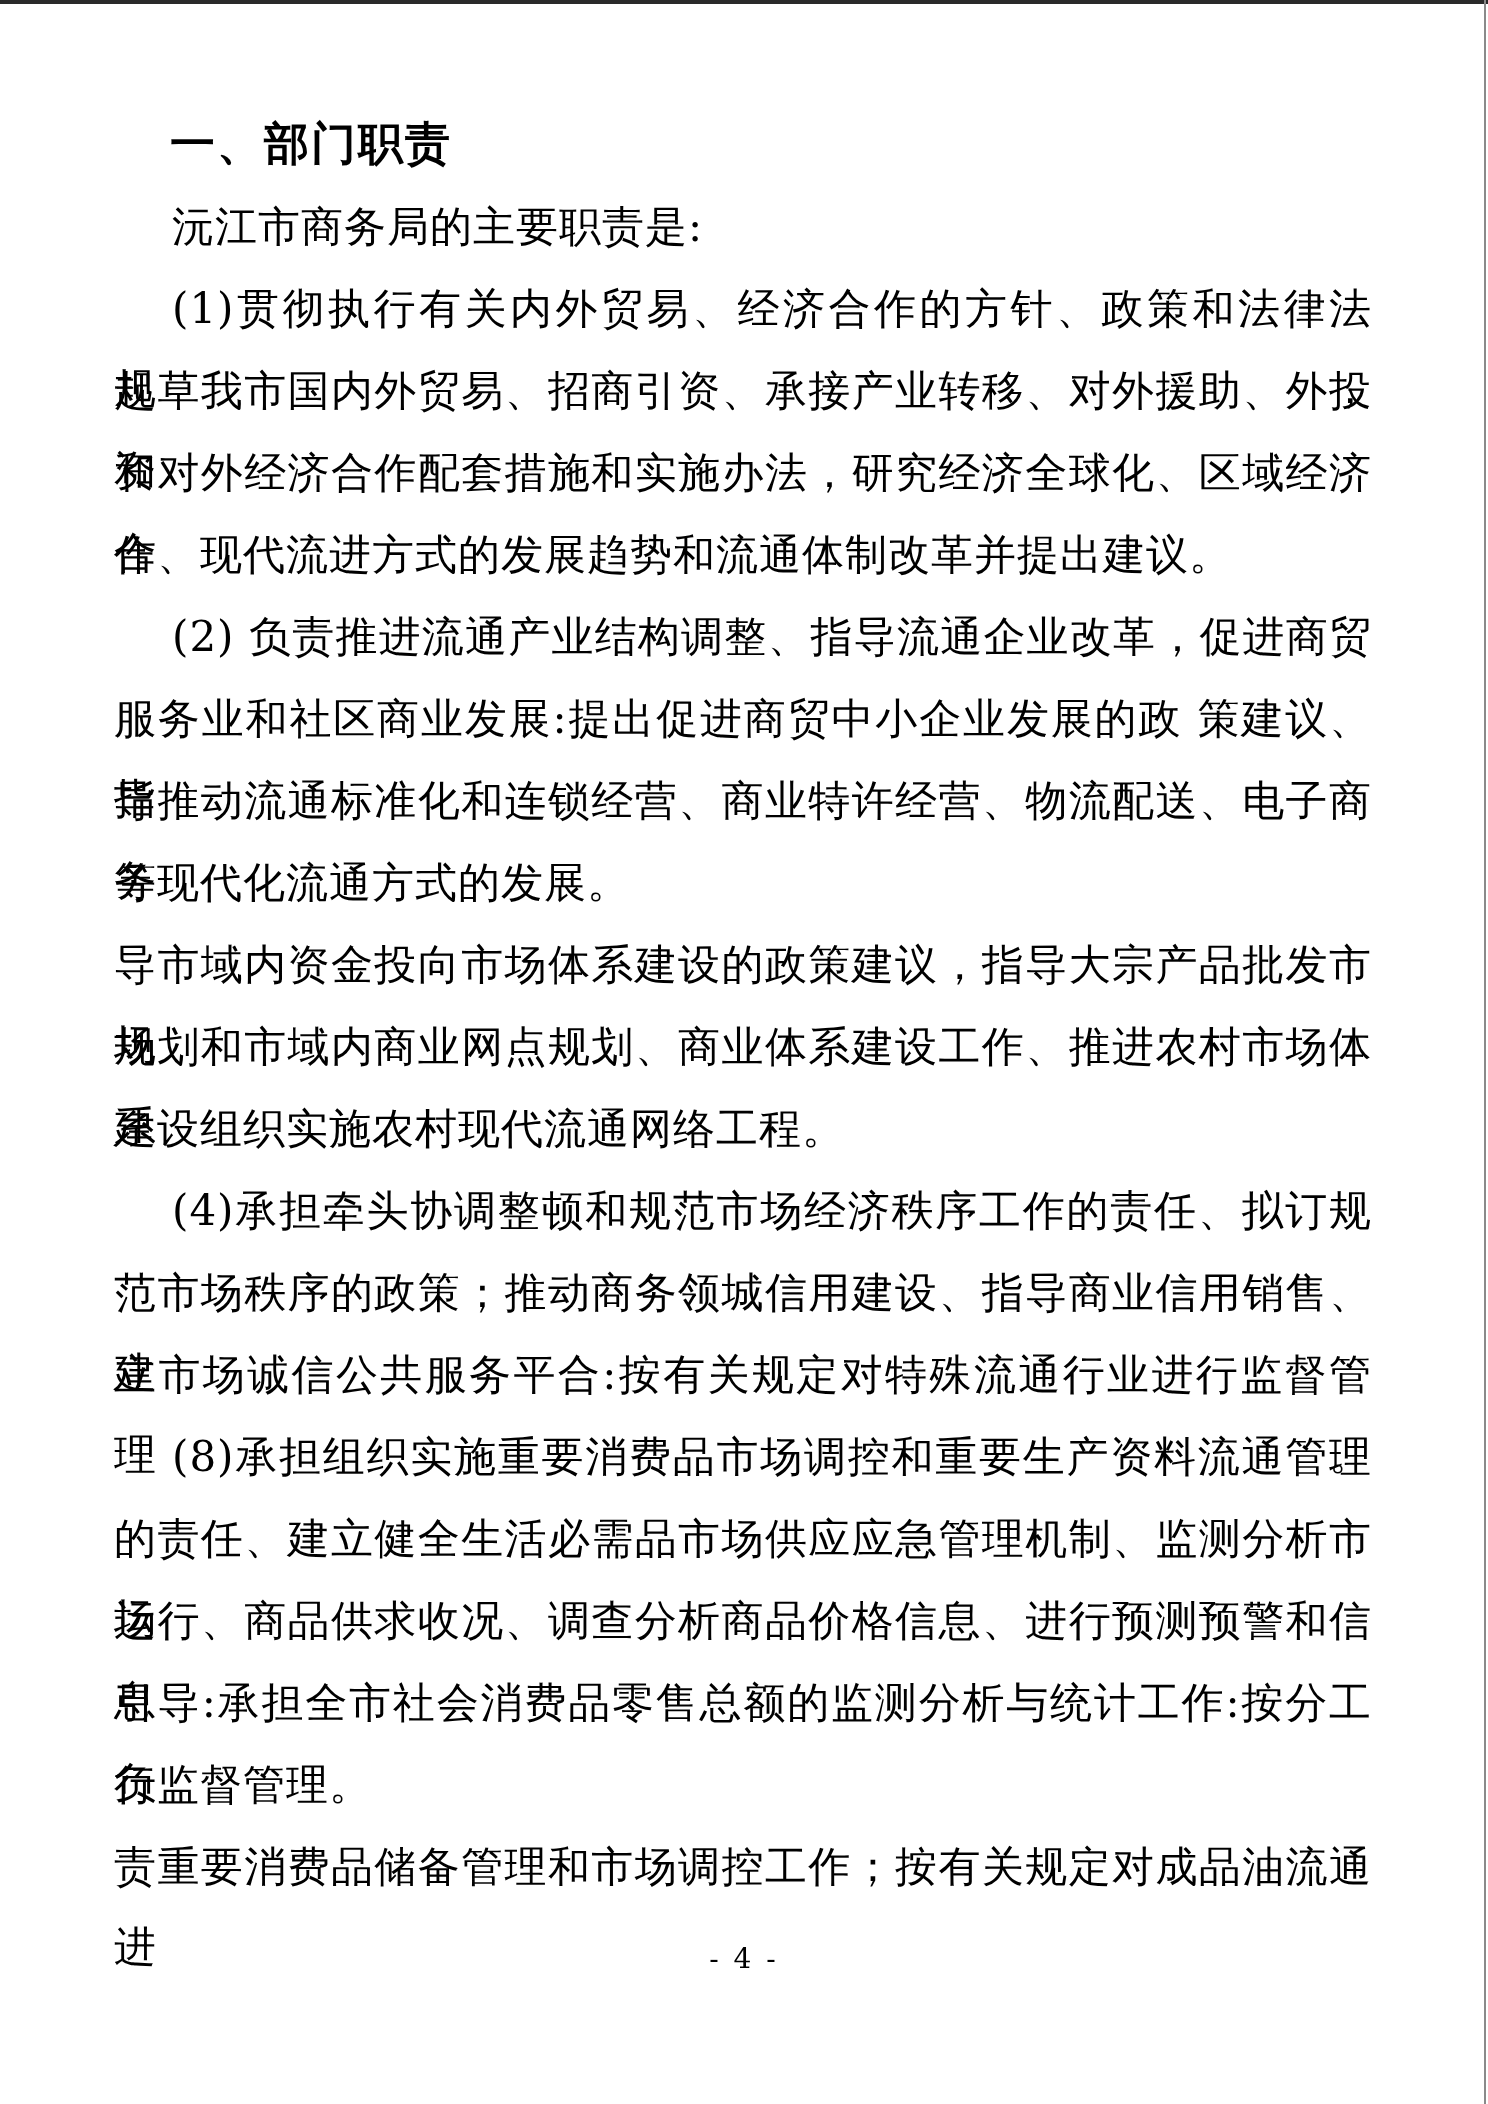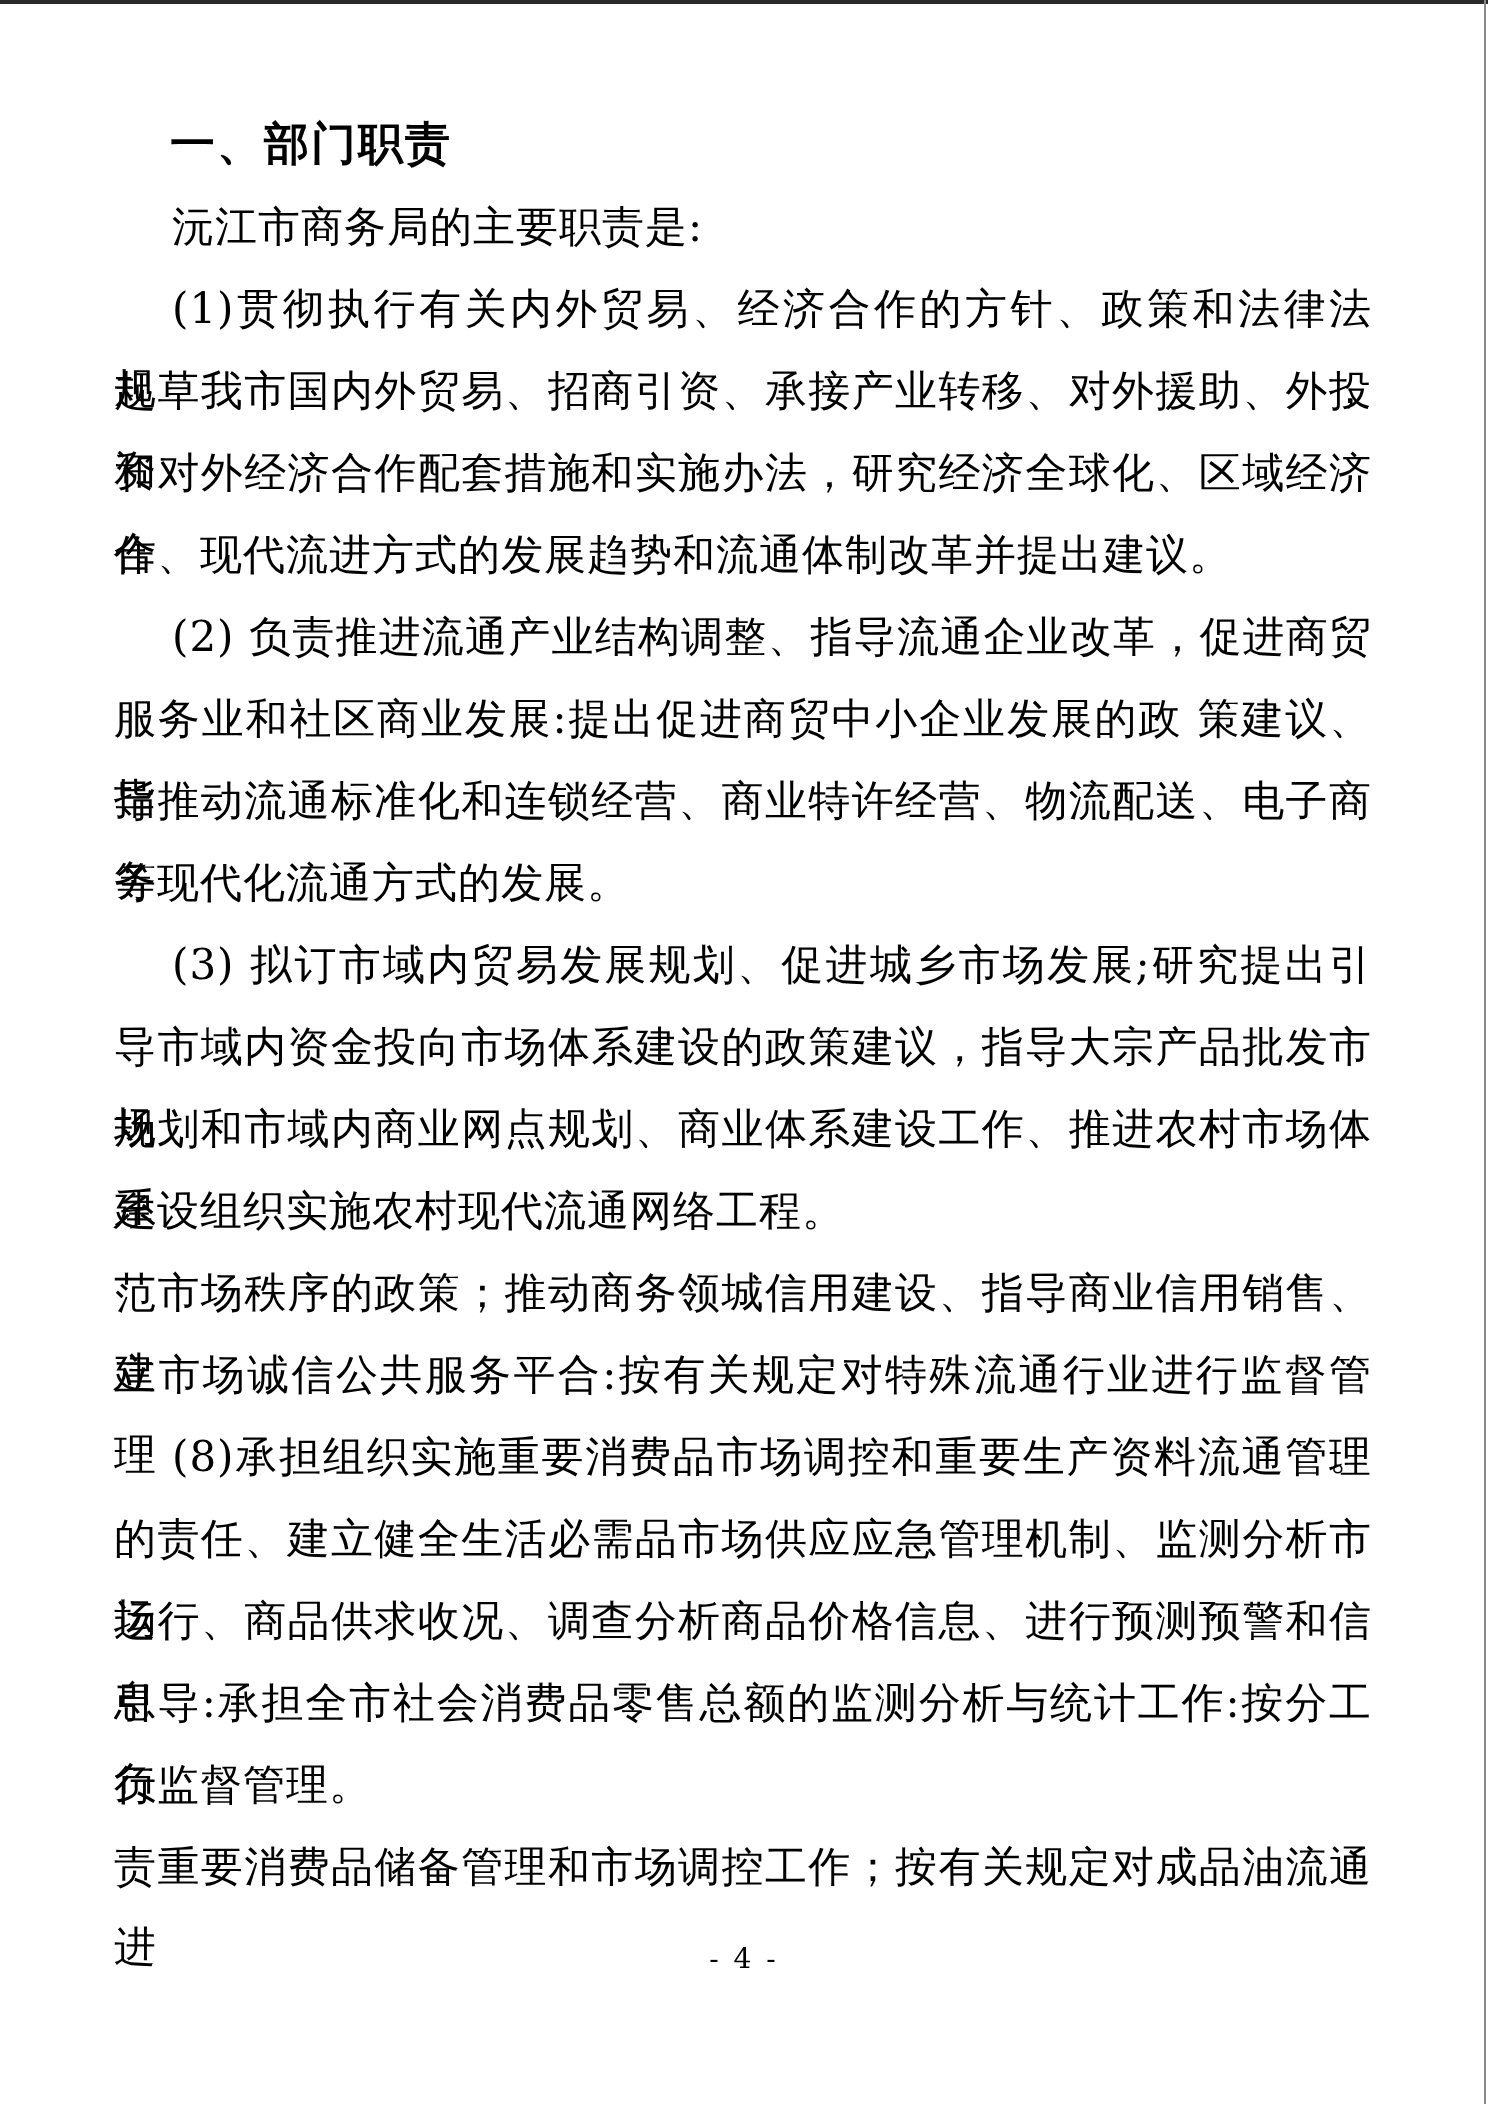--- a/index.html
+++ b/index.html
@@ -86,26 +86,26 @@
           <div class="line fill">和对外经济合作配套措施和实施办法，研究经济全球化、区域经济合</div>
           <div class="line short">作、现代流进方式的发展趋势和流通体制改革并提出建议。</div>
         </div>
         <div>
           <div class="line indent fill">(2) 负责推进流通产业结构调整、指导流通企业改革，促进商贸</div>
           <div class="line fill">服务业和社区商业发展:提出促进商贸中小企业发展的政 策建议、指</div>
           <div class="line fill">导推动流通标准化和连锁经营、商业特许经营、物流配送、电子商务</div>
           <div class="line short">等现代化流通方式的发展。</div>
         </div>
         <div>
-          <div class="line indent fill">(3) 拟订市域内贸易发展规划、促进城乡市场发展;研究提出引</div>
           <div class="line fill">导市域内资金投向市场体系建设的政策建议，指导大宗产品批发市场</div>
           <div class="line fill">规划和市域内商业网点规划、商业体系建设工作、推进农村市场体系</div>
           <div class="line short">建设组织实施农村现代流通网络工程。</div>
         </div>
         <div>
+          <div class="line indent fill">(4)承担牵头协调整顿和规范市场经济秩序工作的责任、拟订规</div>
           <div class="line fill">范市场秩序的政策；推动商务领城信用建设、指导商业信用销售、建</div>
           <div class="line fill">立市场诚信公共服务平合:按有关规定对特殊流通行业进行监督管理。</div>
         </div>
         <div>
           <div class="line indent fill">(8)承担组织实施重要消费品市场调控和重要生产资料流通管理</div>
           <div class="line fill">的责任、建立健全生活必需品市场供应应急管理机制、监测分析市场</div>
           <div class="line fill">运行、商品供求收况、调查分析商品价格信息、进行预测预警和信息</div>
           <div class="line fill">引导:承担全市社会消费品零售总额的监测分析与统计工作:按分工负</div>
           <div class="line short">行监督管理。</div>
           <div class="line fill">责重要消费品储备管理和市场调控工作；按有关规定对成品油流通进</div>

